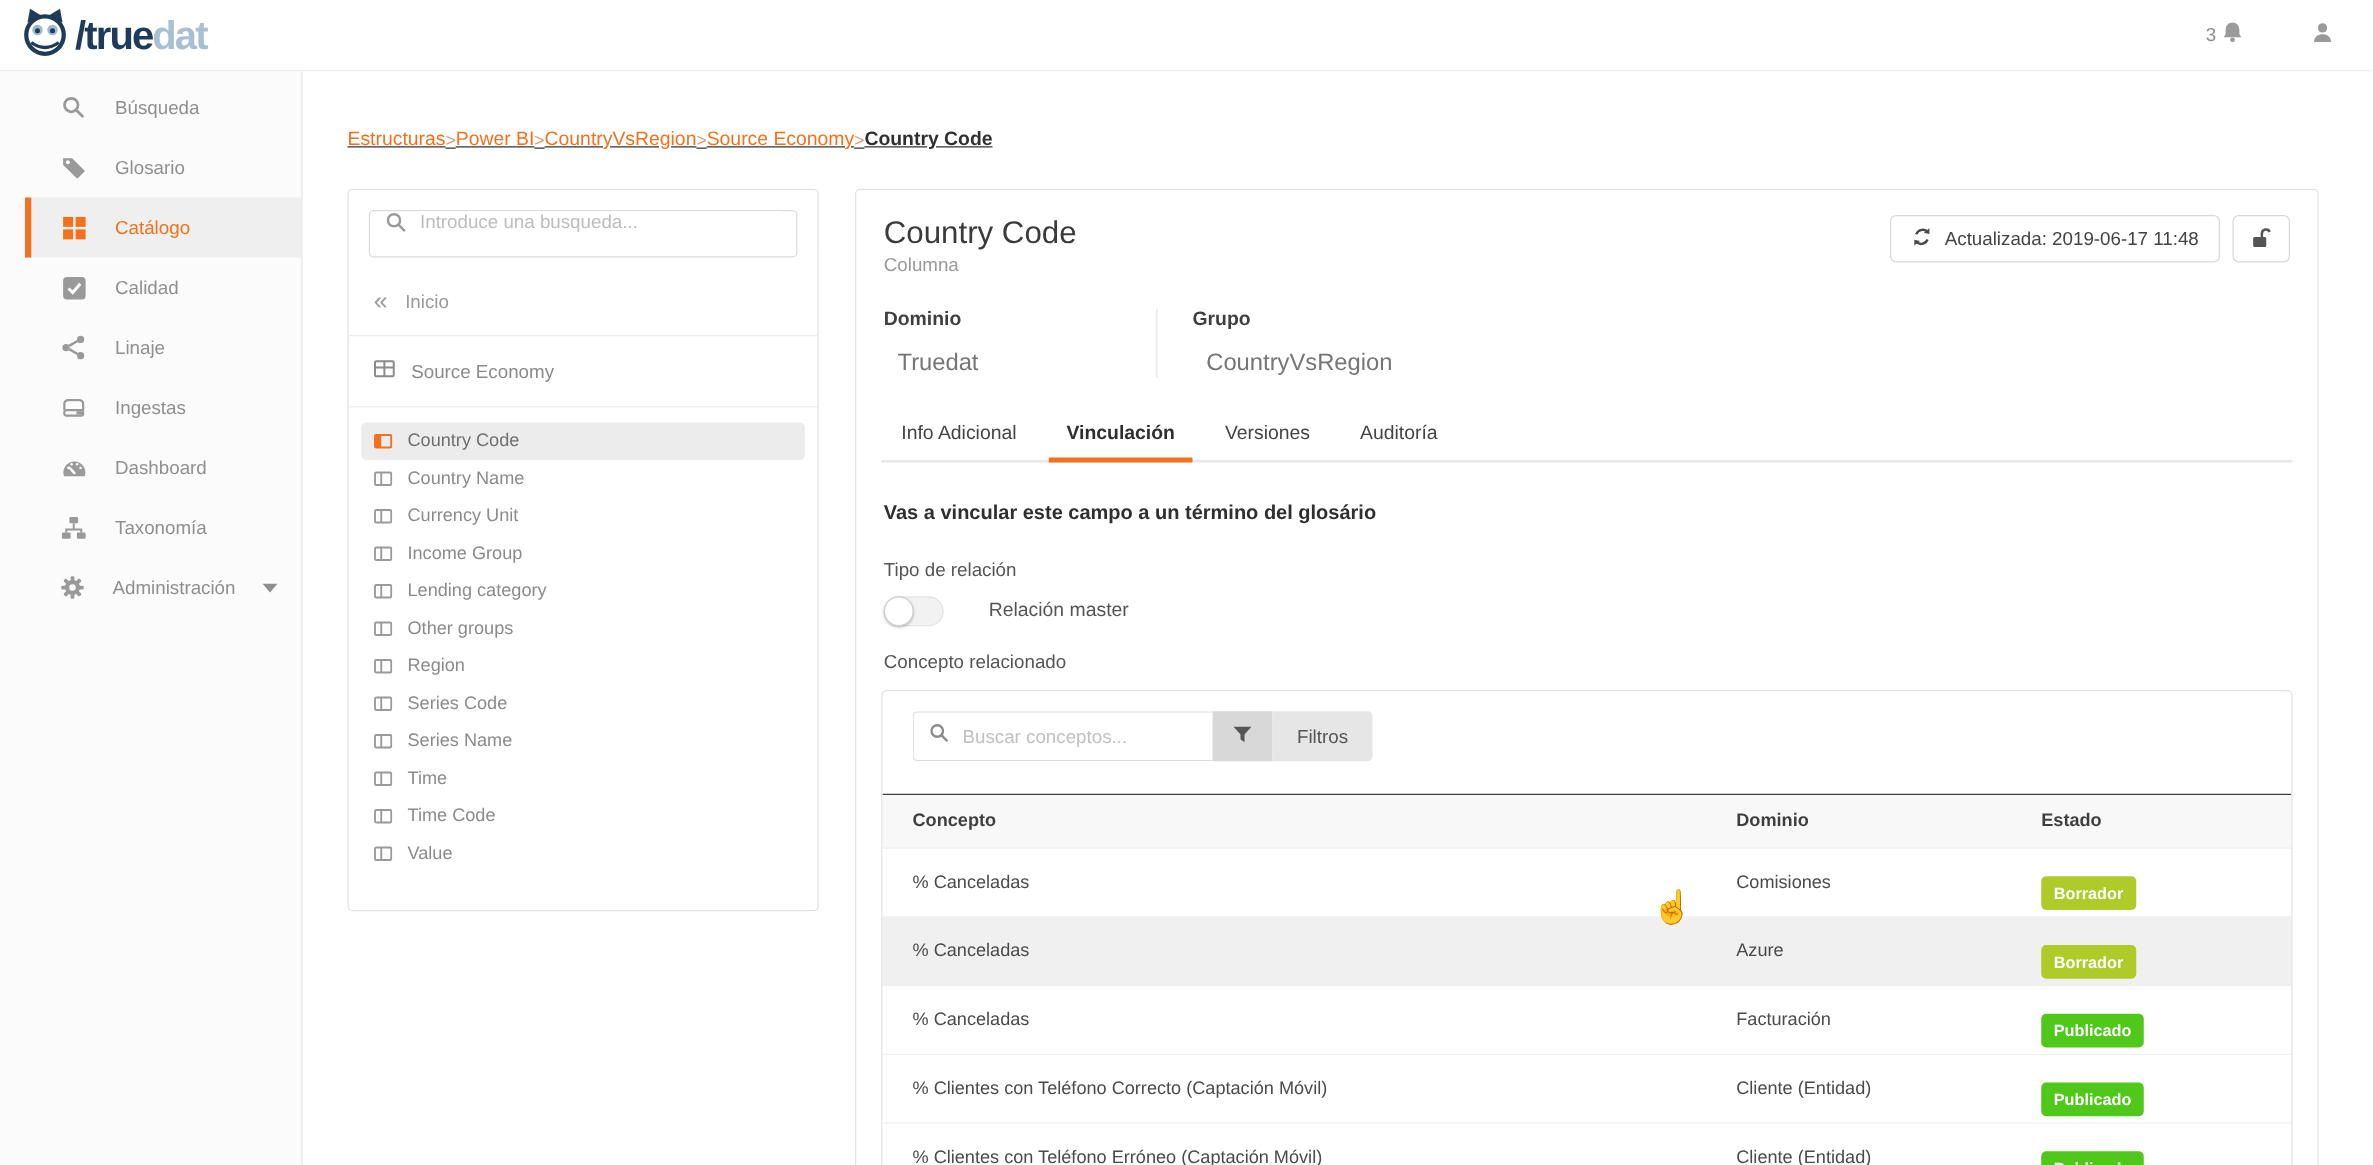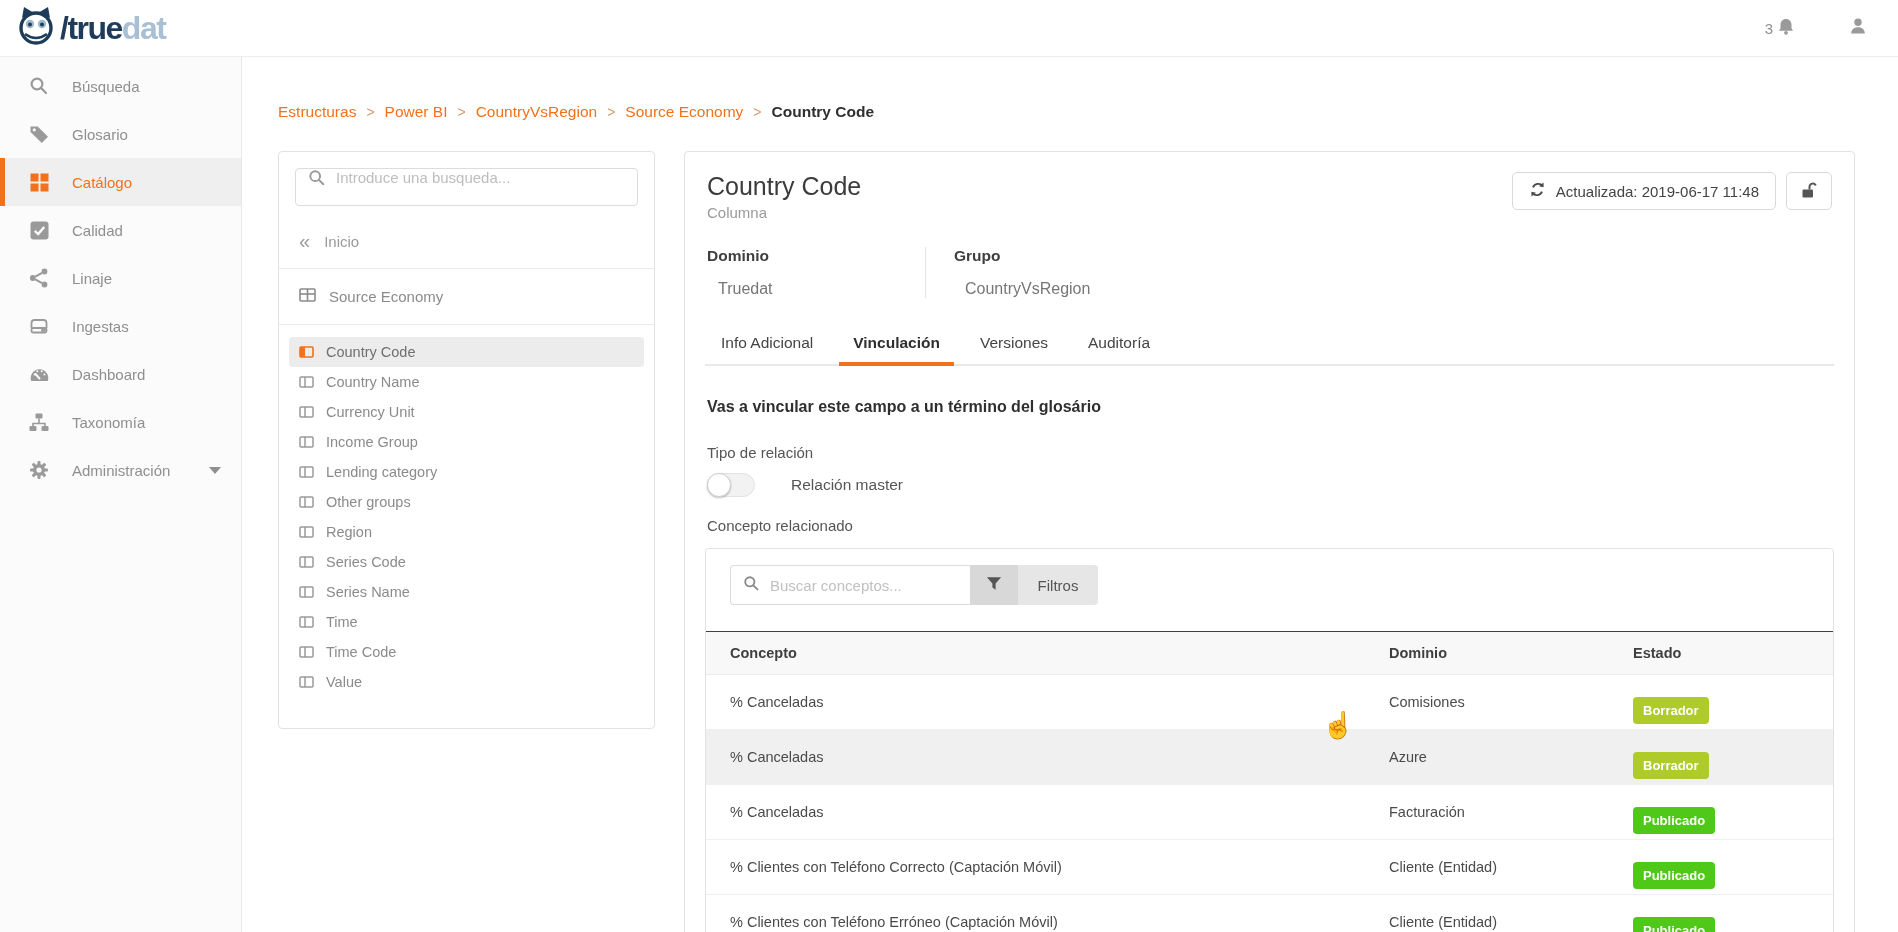--- a/index.html
+++ b/index.html
@@ -12,33 +12,33 @@
             border-bottom:1px solid #ededed; display:flex; align-items:center;
             justify-content:space-between; padding:0 30px 0 16px; z-index:5; }
   .logo { display:flex; align-items:center; gap:4px; }
   .logo-text { font-size:32px; font-weight:800; letter-spacing:-1.5px; color:#1e3c59; line-height:1; }
   .logo-text .lt2 { color:#a9c0d4; }
   .nav-right { display:flex; align-items:center; gap:52px; }
   .notif { display:flex; align-items:center; gap:3px; color:#8f8f8f; font-size:15px; }
 
   
   .sidebar { position:absolute; top:57px; left:0; bottom:0; width:242px; background:#fbfbfb;
-             border-right:1px solid #e7e7e7; padding-top:5px; }
+             border-right:1px solid #e7e7e7; padding-top:5px;padding-left:20px; }
   .side-item { position:relative; height:48px; display:flex; align-items:center; gap:22px;
                padding-left:28px; padding-right:20px; color:#8f8f8f; font-size:15px; cursor:pointer; }
   .side-item .sicon { width:22px; display:flex; justify-content:center; align-items:center; color:#9a9a9a; }
   .side-item.active { background:#efefef; color:#f2711c; }
   .side-item.active .sicon { color:#f2711c; }
   .side-item.active::before { content:""; position:absolute; left:0; top:0; bottom:0; width:5px; background:#f2711c; }
   .caret { margin-left:auto; width:0; height:0; border-left:6px solid transparent;
            border-right:6px solid transparent; border-top:7px solid #8f8f8f; }
 
   
   .content { position:absolute; left:242px; top:57px; right:0; bottom:0; overflow:hidden; }
-  .breadcrumb { margin:46px 0 0 36px; font-size:15.5px; display:flex; gap:10px; align-items:center; }
+  .breadcrumb { margin:46px 0 0 36px; font-size:15.5px; display:flex; align-items:center;text-decoration:underline; }
   .crumb { color:#f2711c; cursor:pointer; text-decoration:none; }
   .crumb.current { color:#2f2f2f; font-weight:700; cursor:default; }
   .sep { color:#d9976b; font-size:14px; }
 
   .cards { display:flex; align-items:flex-start; gap:29px; margin:30px 0 0 36px; }
 
   
   .panel-card { width:377px; height:578px; border:1px solid #e2e2e2; border-radius:4px;
                 background:#fff; padding:16px 0 0; overflow:hidden; }
   .panel-search { margin:0 16px 12px; height:38px; border:1px solid #dcdcdc; border-radius:4px;
@@ -69,21 +69,21 @@
   .updated-btn { display:flex; align-items:center; gap:10px; height:38px; padding:0 16px;
                  border:1px solid #d9d9d9; border-radius:5px; background:#fff; font-size:15px;
                  color:#444; cursor:pointer; font-family:"Liberation Sans", sans-serif; }
   .lock-btn { width:46px; height:38px; border:1px solid #d9d9d9; border-radius:5px; background:#fff;
               display:flex; align-items:center; justify-content:center; cursor:pointer; }
 
   .meta { display:flex; margin-top:26px; padding:0 2px; }
   .meta-col-a { width:218px; }
   .meta-col-b { border-left:1px solid #e3e3e3; padding-left:28px; }
   .meta-label { font-weight:700; color:#3f3f3f; font-size:15.5px; }
-  .meta-value { color:#767676; margin-top:15px; padding-left:11px; font-size:16px; }
+  .meta-value { color:#767676; margin-top:15px; padding-left:11px; font-size:19px; }
 
   .tabs { display:flex; gap:36px; margin-top:26px; border-bottom:2px solid #e8e8e8; padding-left:14px;text-align:center; }
   .tab { padding:10px 2px 12px; font-size:15.5px; color:#444; position:relative; cursor:pointer; }
   .tab.active { font-weight:700; color:#2f2f2f; }
   .tab.active::after { content:""; position:absolute; left:-12px; right:-12px; bottom:-2px;
                        height:4px; background:#f2711c; }
 
   .link-heading { margin-top:32px; font-weight:700; font-size:16px; color:#2f2f2f; padding:0 2px; }
   .relation-label { margin-top:28px; color:#555; font-size:15px; padding:0 2px; }
   .toggle-row { margin-top:12px; display:flex; align-items:center; gap:36px; padding:0 2px; }

